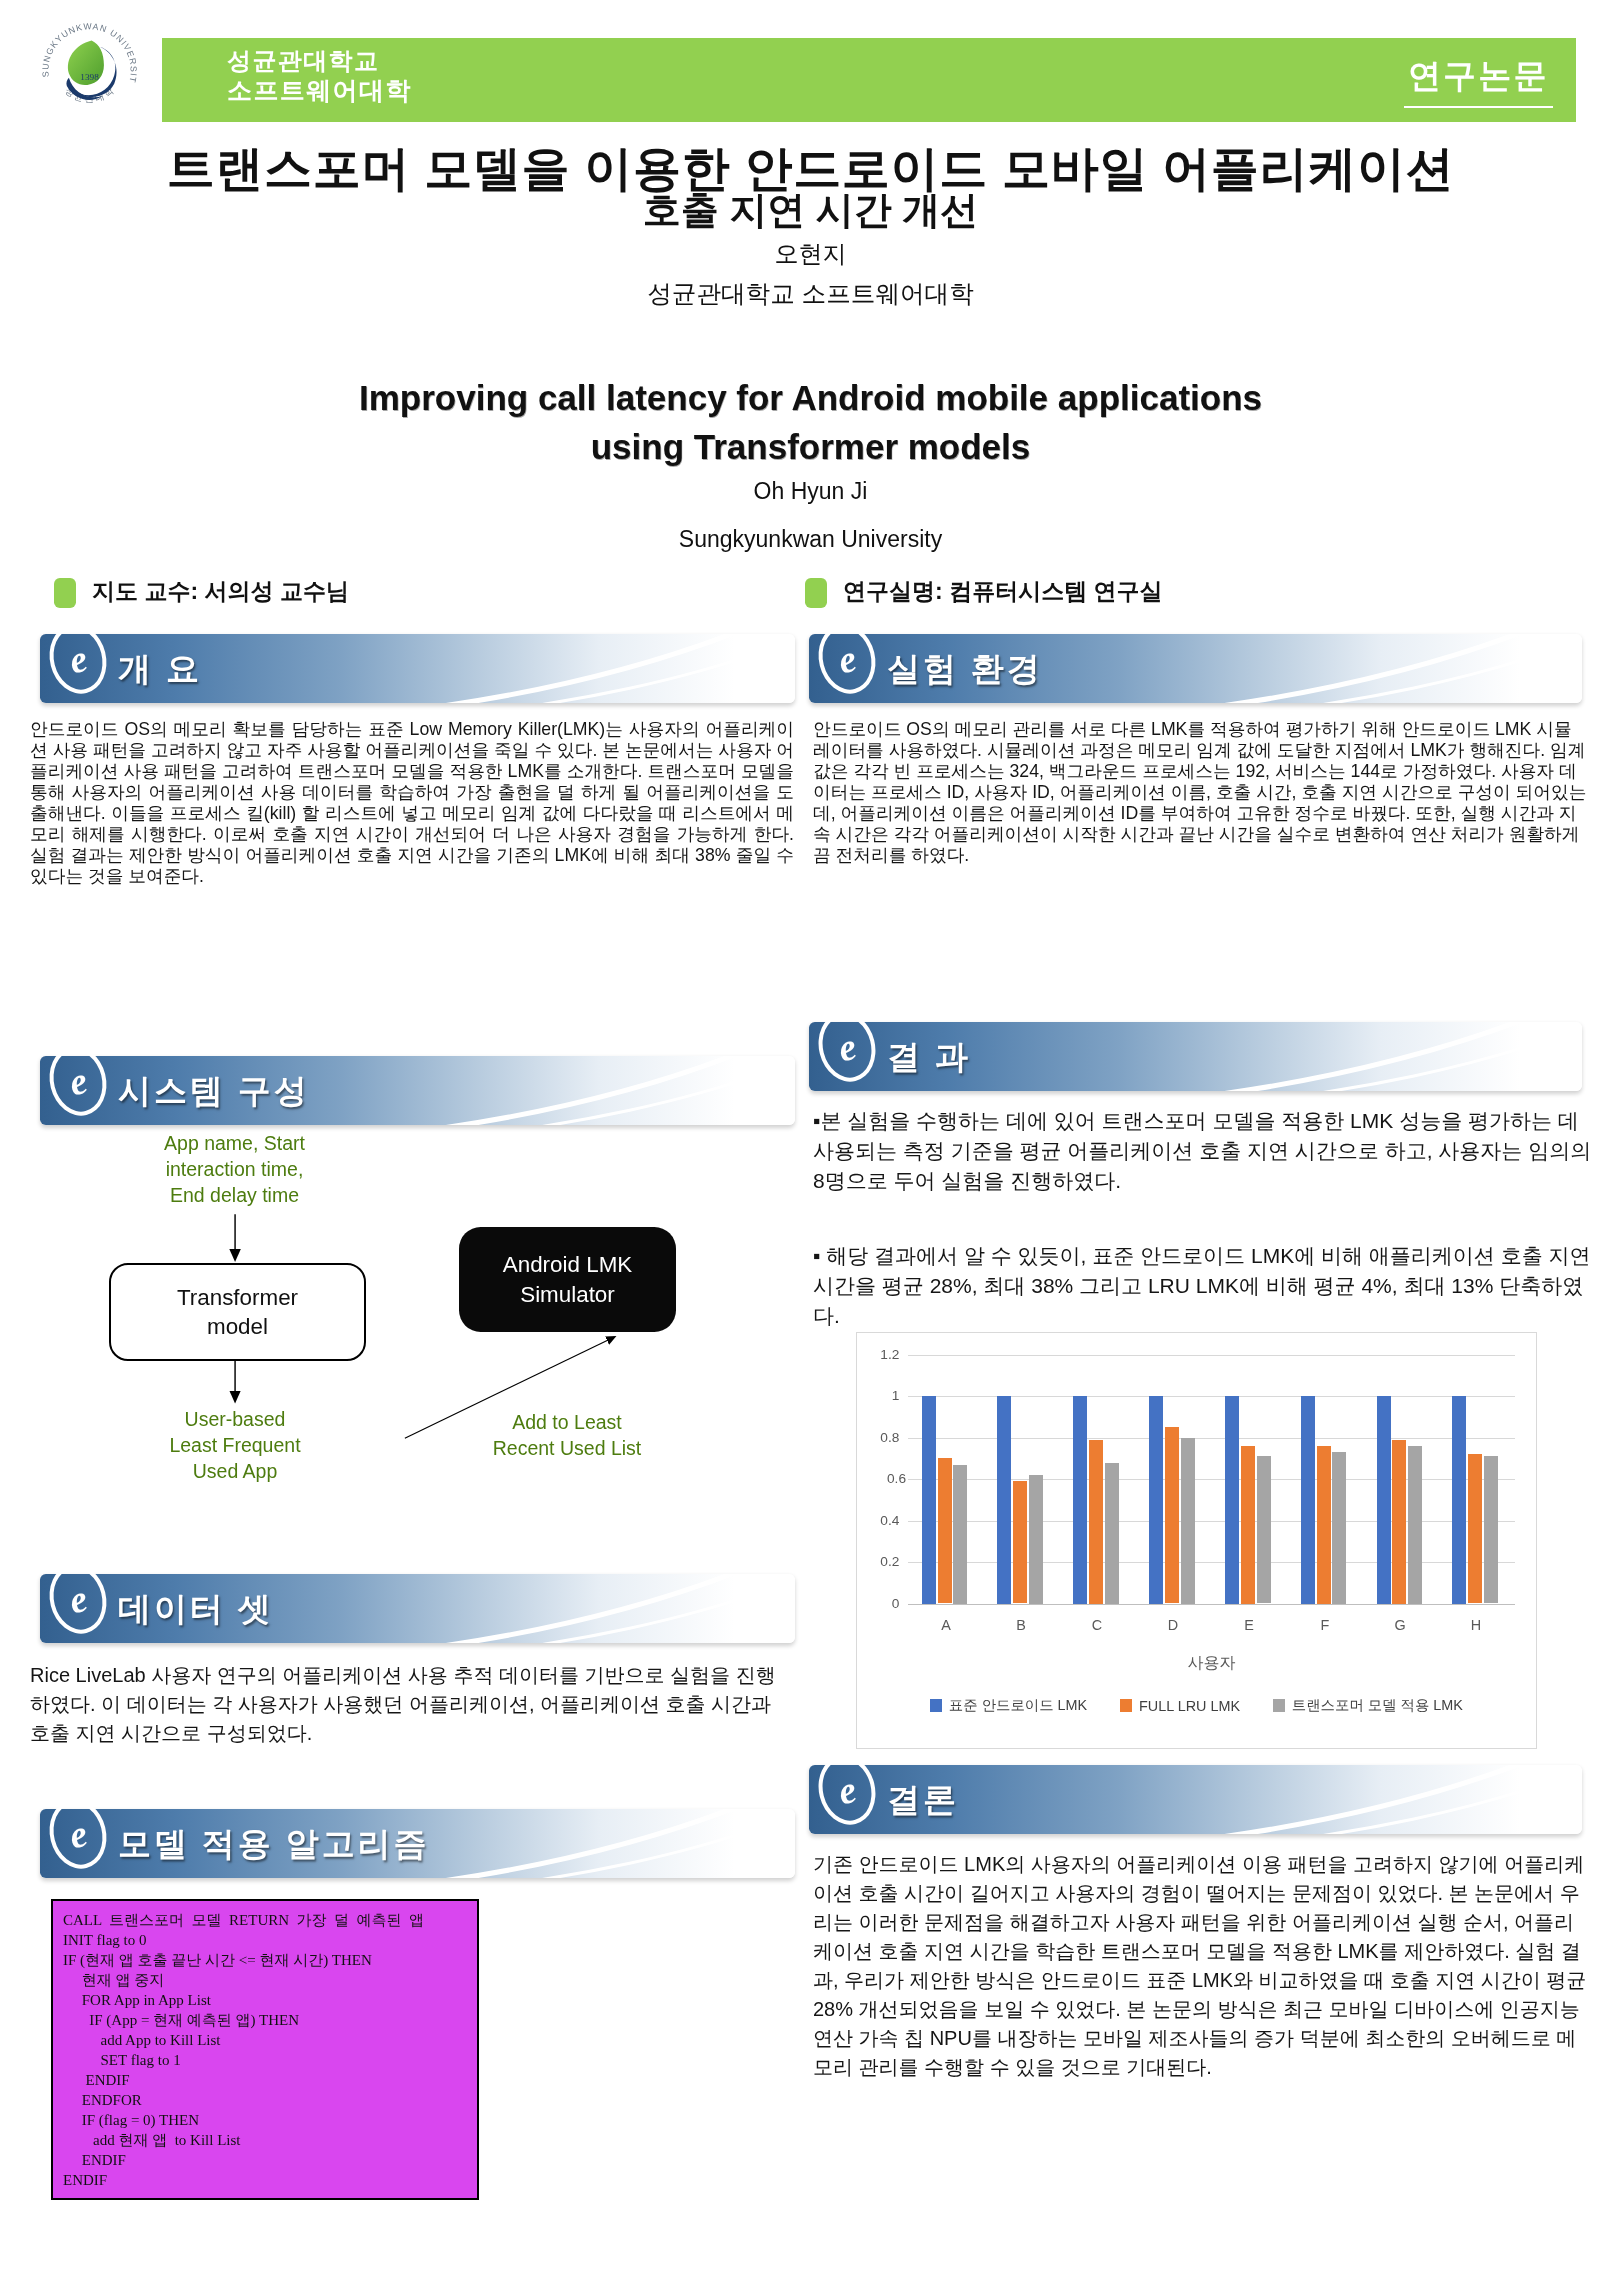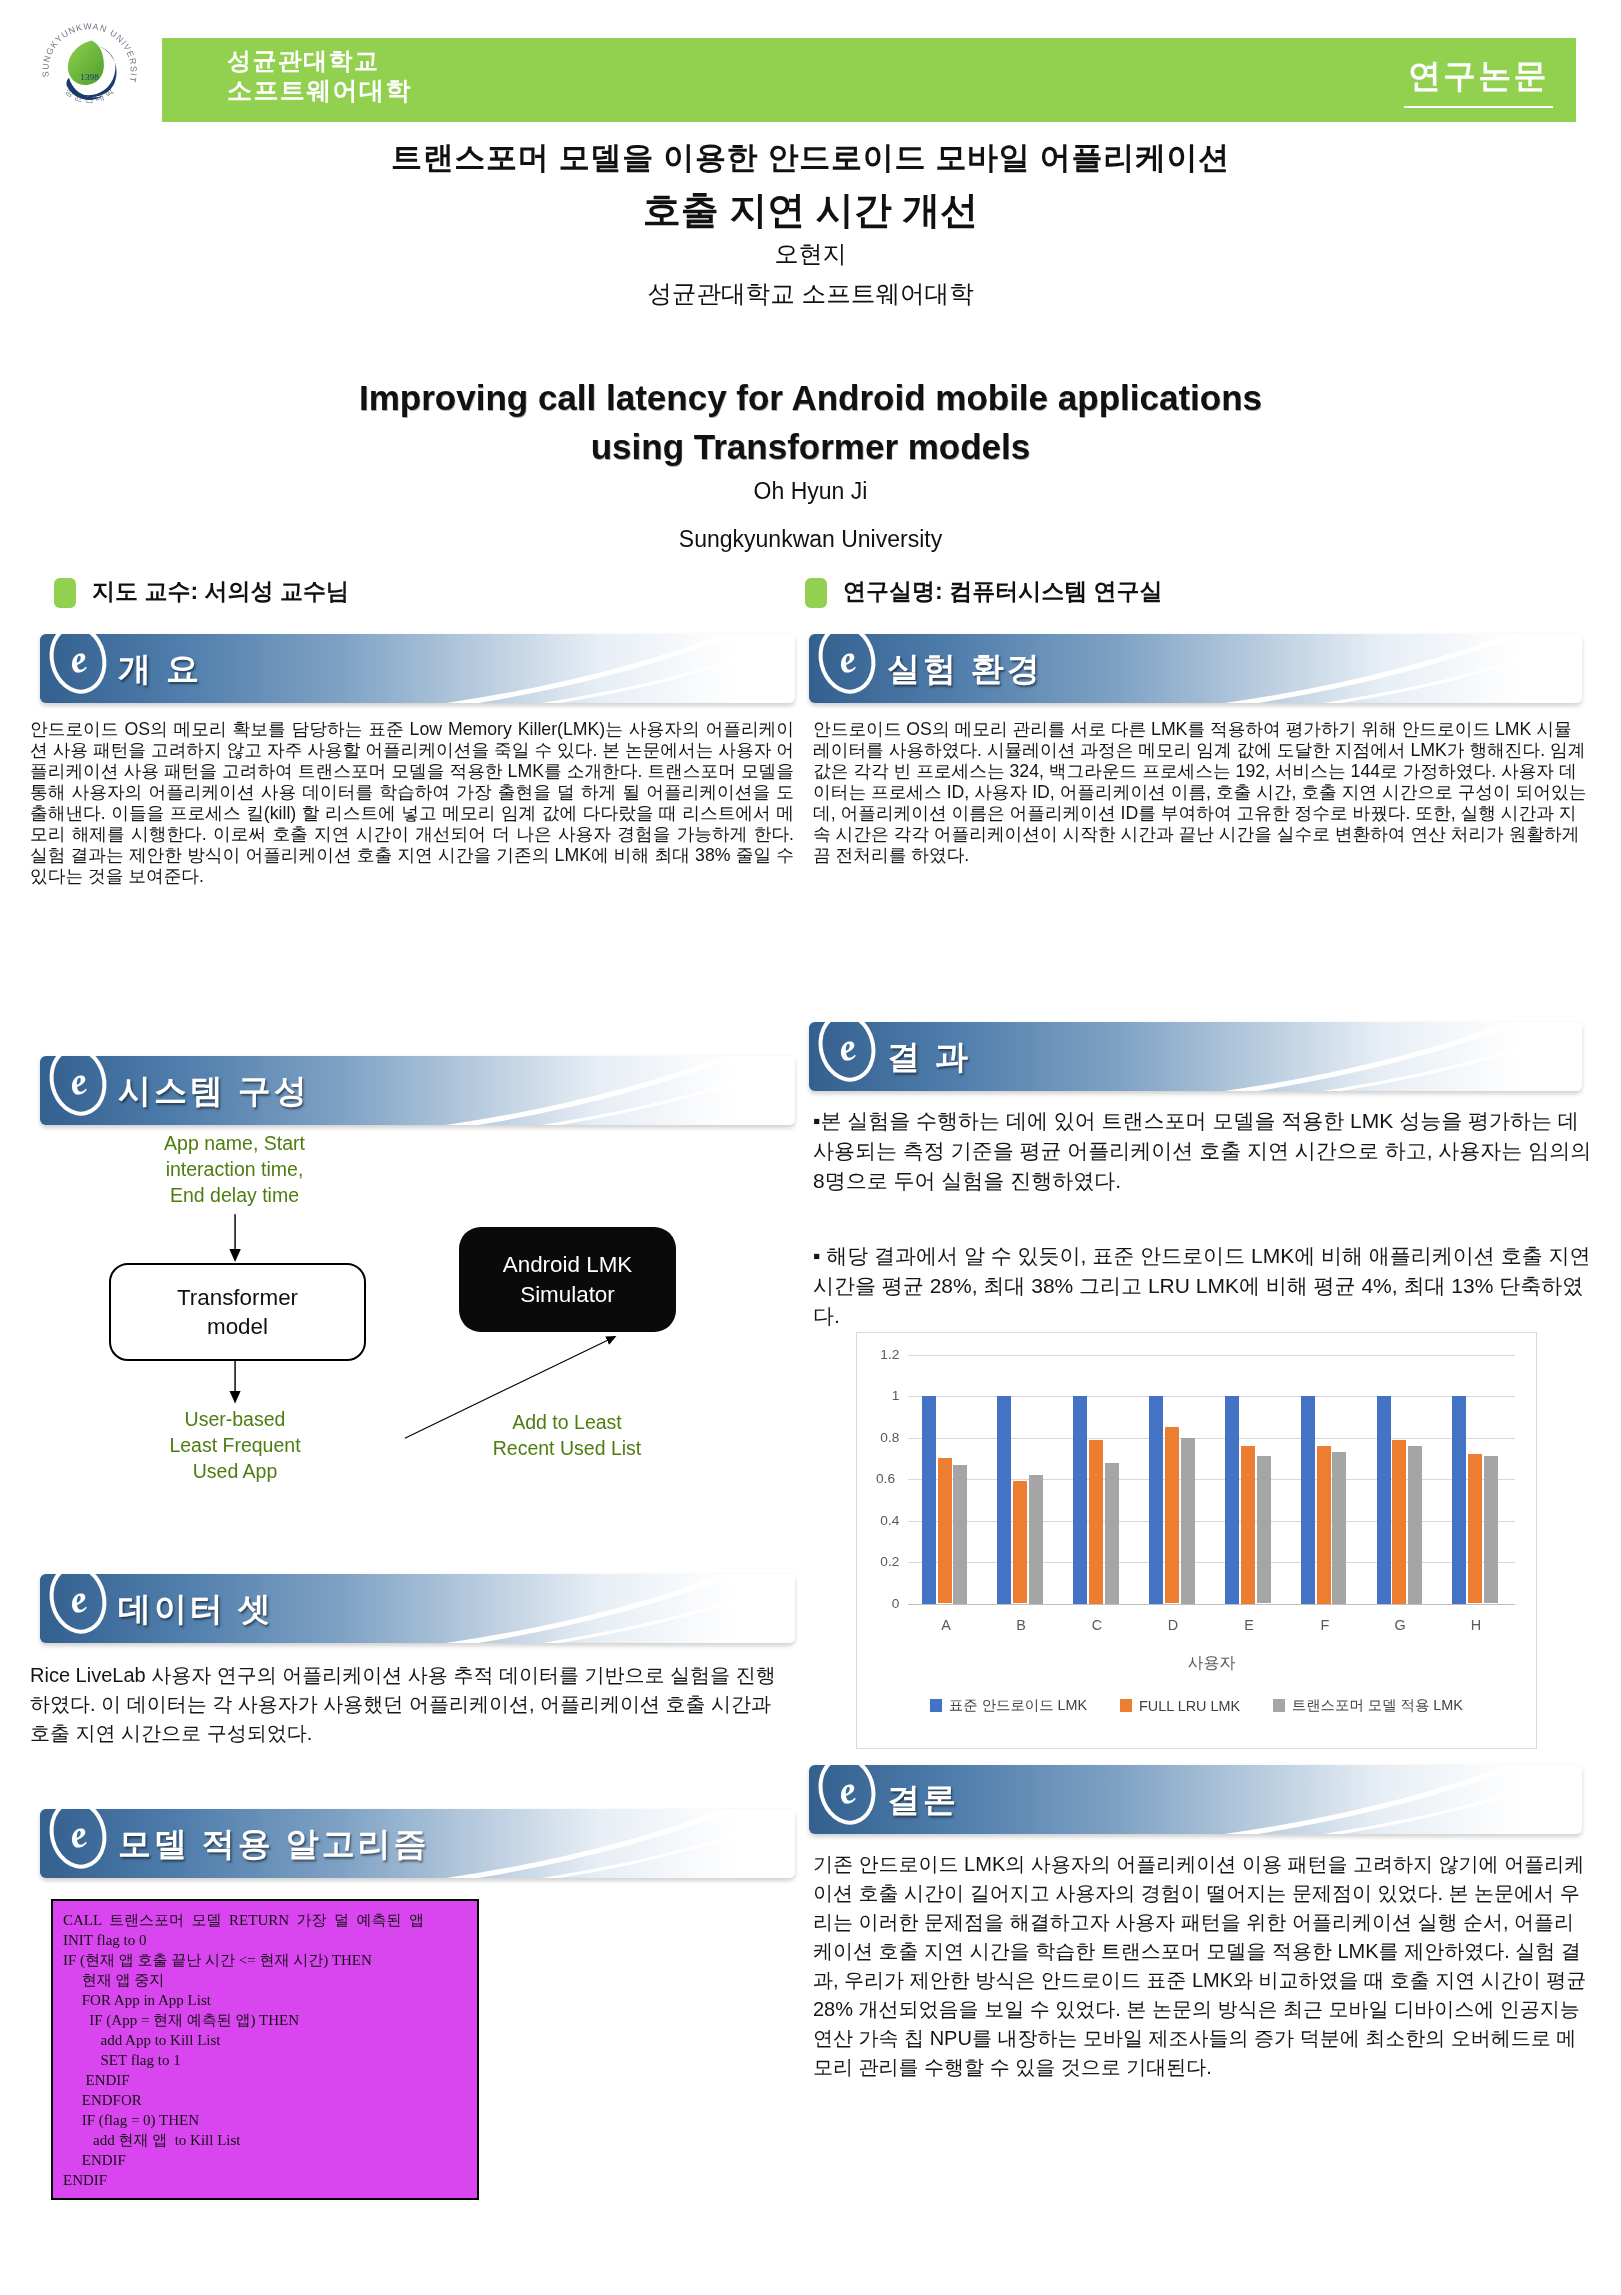--- a/index.html
+++ b/index.html
@@ -14,21 +14,21 @@
     background:#92d050;color:#fff;
   }
   #green-banner .l1{position:absolute;left:65px;top:7.2px;font-size:24px;font-weight:bold;letter-spacing:1.4px;}
   #green-banner .l2{position:absolute;left:65px;top:36px;font-size:25px;font-weight:bold;letter-spacing:1.4px;}
   #paper-type-badge{
     position:absolute;right:23px;top:16px;font-size:33px;font-weight:bold;color:#fff;
     border-bottom:2.9px solid #fff;padding:0 4.3px 7.2px 4.3px;letter-spacing:2.2px;
   }
   
   .center{left:0;width:1621px;text-align:center;}
-  #kr-title-1{top:137px;font-size:31px;font-weight:bold;letter-spacing:0.7px;}
+  #kr-title-1{top:137px;font-size:48px;font-weight:bold;letter-spacing:0.7px;}
   #kr-title-2{top:185px;font-size:38px;font-weight:bold;}
   #kr-author{top:238px;font-size:24px;}
   #kr-affil{top:277px;font-size:24.6px;}
   #en-title-1{top:378px;font-size:35px;font-weight:bold;text-shadow:0.7px 0.7px 0 rgba(0,0,0,.35);}
   #en-title-2{top:427px;font-size:35px;font-weight:bold;text-shadow:0.7px 0.7px 0 rgba(0,0,0,.35);}
   #en-author{top:478px;font-size:23px;}
   #en-affil{top:526px;font-size:23px;}
   .info-item{top:576px;font-size:23px;font-weight:bold;}
   .green-bullet{display:inline-block;width:21.7px;height:30px;background:#92d050;border-radius:5.8px;vertical-align:middle;margin-right:10px;}
   
@@ -258,21 +258,21 @@
   <div class="abs bullet-par" style="left:813px;top:1241px;width:787px;">▪ 해당 결과에서 알 수 있듯이, 표준 안드로이드 LMK에 비해 애플리케이션 호출 지연 시간을 평균 28%, 최대 38% 그리고 LRU LMK에 비해 평균 4%, 최대 13% 단축하였다.</div>
 
   <div id="chart">
       <div class="gridline zero" style="left: 51px; top: 271px; width: 607px;"></div>
       <div class="ytick" style="left: 4.3px; top: 263px;">0</div>
       <div class="gridline" style="left: 51px; top: 229px; width: 607px;"></div>
       <div class="ytick" style="left: 4.3px; top: 221px;">0.2</div>
       <div class="gridline" style="left: 51px; top: 188px; width: 607px;"></div>
       <div class="ytick" style="left: 4.3px; top: 180px;">0.4</div>
       <div class="gridline" style="left: 51px; top: 146px; width: 607px;"></div>
-      <div class="ytick" style="left: 0; top: 138px;">0.6</div>
+      <div class="ytick" style="left: 11px; top: 138px;">0.6</div>
       <div class="gridline" style="left: 51px; top: 105px; width: 607px;"></div>
       <div class="ytick" style="left: 4.3px; top: 97px;">0.8</div>
       <div class="gridline" style="left: 51px; top: 63px; width: 607px;"></div>
       <div class="ytick" style="left: 4.3px; top: 55px;">1</div>
       <div class="gridline" style="left: 51px; top: 21.7px; width: 607px;"></div>
       <div class="ytick" style="left: 4.3px; top: 13.7px;">1.2</div>
       <div class="bar" style="left: 65px; top: 63px; width: 13.7px; height: 208px; background: rgb(68, 114, 196);"></div>
       <div class="bar" style="left: 81px; top: 125px; width: 13.7px; height: 145px; background: rgb(237, 125, 49);"></div>
       <div class="bar" style="left: 96px; top: 132px; width: 13.7px; height: 139px; background: rgb(165, 165, 165);"></div>
       <div class="xtick" style="left: 60px; top: 284px; width: 58px;">A</div>

